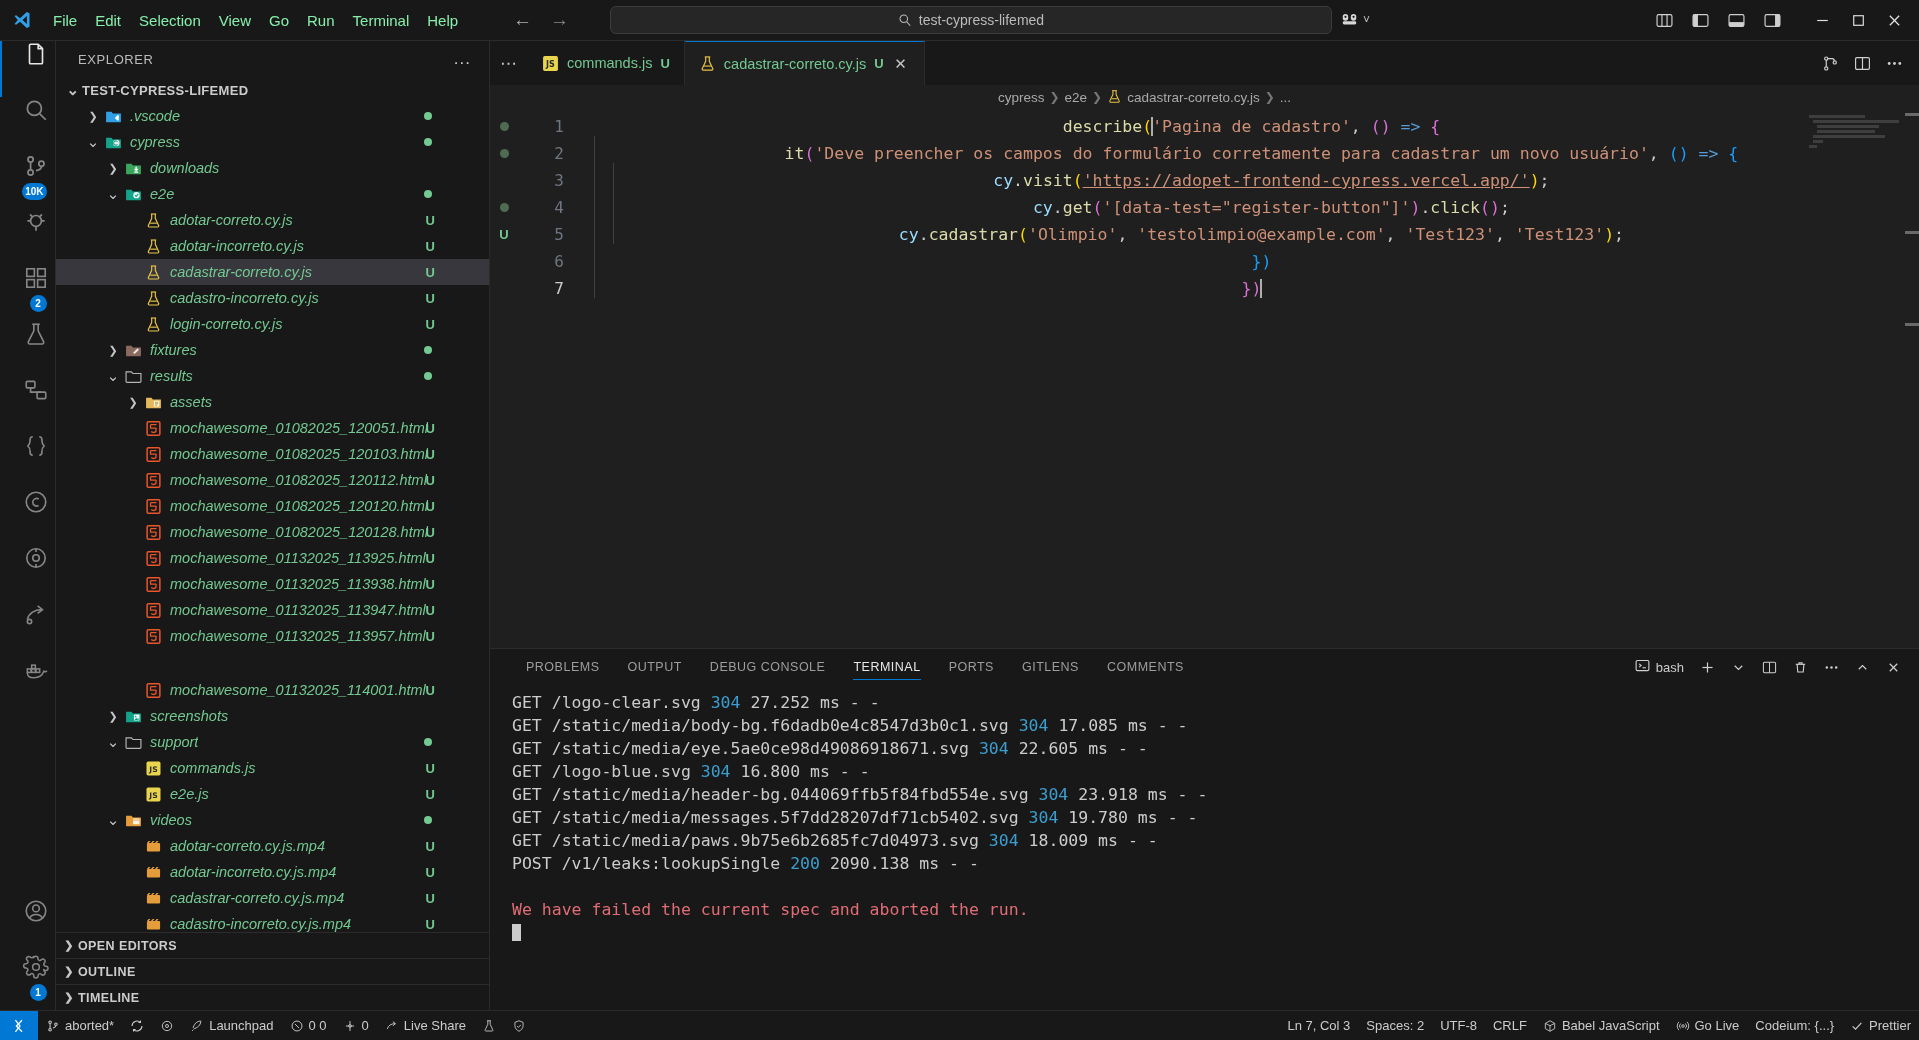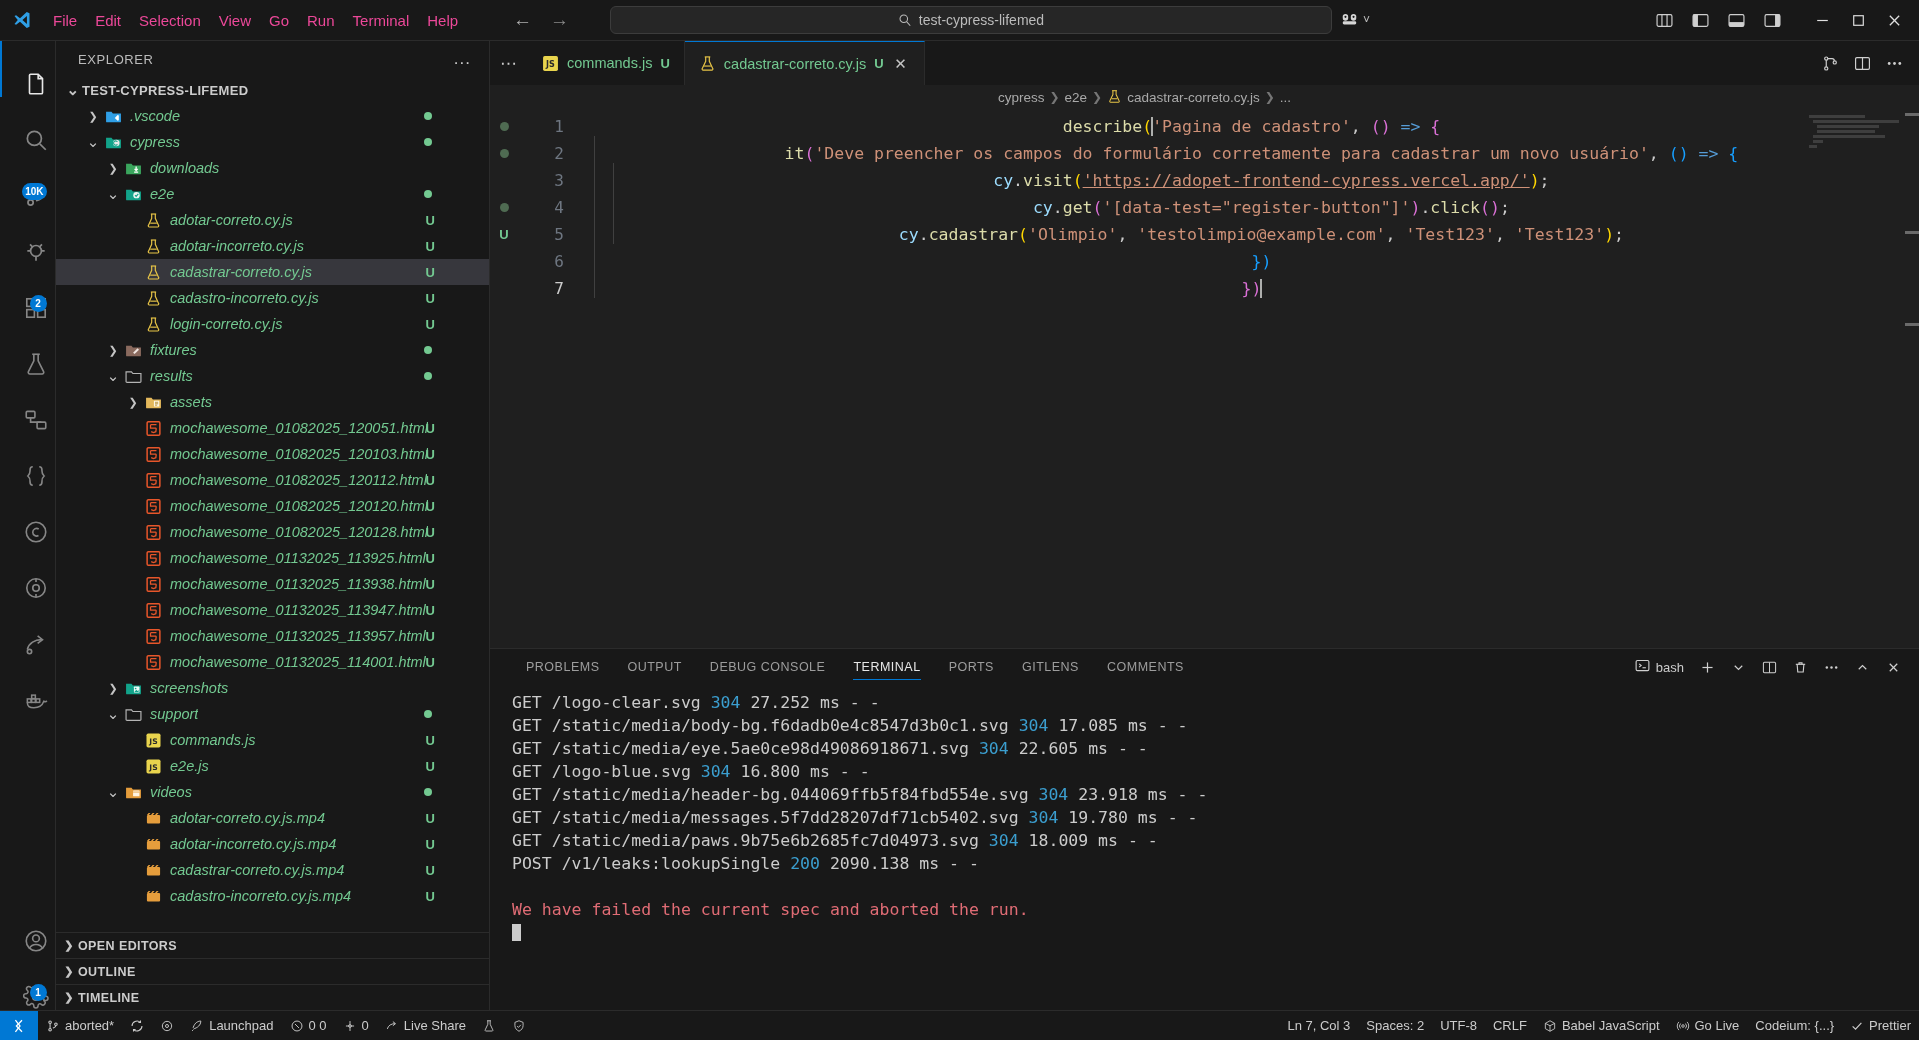--- a/index.html
+++ b/index.html
@@ -14,21 +14,21 @@
 
   
   .titlebar {
     height: 41px; background: #181818; display: flex; align-items: center;
     border-bottom: 1px solid #2b2b2b; flex: 0 0 41px; position: relative;
   }
   .vscode-logo { width: 44px; display: flex; justify-content: center; align-items: center; }
   .vscode-logo svg { width: 20px; height: 20px; }
   .menu { display: flex; align-items: center; gap: 0; }
   .menu-item {
-    font-size: 15px; color: #ec4899; padding: 4px 9px; cursor: default;
+    font-size: 15px; color: #86efac; padding: 4px 9px; cursor: default;
     border-radius: 4px; white-space: nowrap;
   }
   .nav-arrows { display: flex; align-items: center; gap: 18px; margin-left: 46px; color: #8a8a8a; }
   .nav-arrows span { font-size: 19px; cursor: default; }
   .nav-arrows .back { color: #b0b0b0; }
   .searchbox {
     position: absolute; left: 610px; width: 722px; height: 28px;
     background: #262626; border: 1px solid #3c3c3c; border-radius: 6px;
     display: flex; align-items: center; justify-content: center; gap: 7px;
     cursor: text;
@@ -45,21 +45,21 @@
 
   
   .body { display: flex; flex: 1 1 auto; min-height: 0; }
 
   
   .activitybar {
     width: 56px; background: #181818; display: flex; flex-direction: column;
     align-items: center; border-right: 1px solid #2b2b2b; flex: 0 0 56px;
   }
   .act-item {
-    width: 56px; height: 56px; display: flex; align-items: flex-end; justify-content: center;
+    width: 56px; height: 56px; display: flex; align-items: flex-start; justify-content: center;
     position: relative; cursor: default; color: #868686; padding-left: 16px;
   }
   .act-item.active { color: #e7e7e7; }
   .act-item.active::before {
     content: ""; position: absolute; left: 0; top: 0; bottom: 0; width: 2px; background: #0078d4;
   }
   .act-item svg { width: 26px; height: 26px; }
   .act-badge {
     position: absolute; bottom: 9px; right: 9px; min-width: 17px; height: 17px;
     background: #0078d4; color: #fff; border-radius: 9px; font-size: 10px;
@@ -658,21 +658,21 @@
             <span class="twisty">&nbsp;</span>
             <span class="ficon">
               <svg viewBox="0 0 16 16">
                 <rect x="2" y="1.6" width="12" height="12.8" rx="1.2" fill="none" stroke="#e8562a" stroke-width="1.4"></rect>
                 <path d="M5.2 4.4h5.6M5.2 4.4v3.2h5.4M10.6 7.6l-.4 3.4-2.2.8-2.2-.8" fill="none" stroke="#e8562a" stroke-width="1.2"></path>
               </svg>
             </span>
             <span class="fname green">mochawesome_01132025_113957.html</span>
             <span class="badge-right">U</span>
           </div>
-          <div class="row" style="padding-left: 68px;">
+          <div class="row" style="padding-left: 68px; margin-top: 28px;">
             <span class="twisty">&nbsp;</span>
             <span class="ficon">
               <svg viewBox="0 0 16 16">
                 <rect x="2" y="1.6" width="12" height="12.8" rx="1.2" fill="none" stroke="#e8562a" stroke-width="1.4"></rect>
                 <path d="M5.2 4.4h5.6M5.2 4.4v3.2h5.4M10.6 7.6l-.4 3.4-2.2.8-2.2-.8" fill="none" stroke="#e8562a" stroke-width="1.2"></path>
               </svg>
             </span>
             <span class="fname green">mochawesome_01132025_114001.html</span>
             <span class="badge-right">U</span>
           </div>

